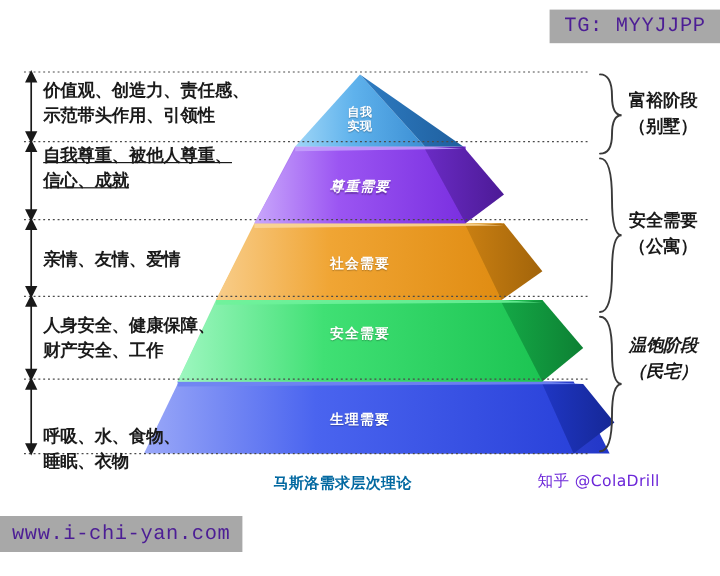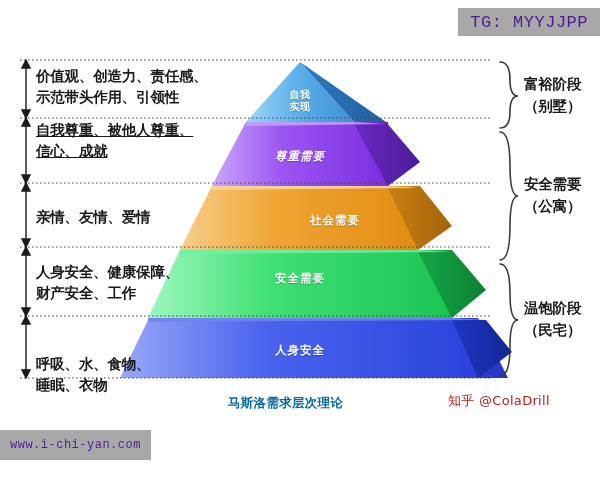--- a/index.html
+++ b/index.html
@@ -25,29 +25,29 @@
     display: flex; align-items: center;
   }
   #tg-badge {
     right: 0; top: 8px;
     height: 28px; padding: 0 12px;
     font-size: 17px;
   }
   #url-badge {
     left: 0; bottom: 20px;
     height: 30px; padding: 0 10px;
-    font-size: 12px;
+    font-size: 17px;
   }
 
   
   #zhihu-watermark {
     position: absolute;
     left: 448px; top: 392px;
     font-size: 13px;
-    color: #b91c1c;
+    color: #6d28d9;
     font-family: "DejaVu Sans", sans-serif;
     white-space: nowrap;
     letter-spacing: 0.3px;
   }
 
   
   #pyramid-svg {
     position: absolute;
     left: 0; top: 0;
     width: 600px; height: 480px;
@@ -259,23 +259,23 @@
       <path d="M 500 132 Q 510 132 510 166 Q 510 196 518 196 Q 510 196 510 226 Q 510 260 500 260"></path>
       <path d="M 500 264 Q 510 264 510 294 Q 510 320 518 320 Q 510 320 510 346 Q 510 376 500 376"></path>
     </g>
   </svg>
 
   <div class="pyr-label two-line" style="left:300px; top:100px;">
     <div>自我</div>
     <div>实现</div>
   </div>
   <div class="pyr-label" style="left:300px; top:156px;font-style:italic;">尊重需要</div>
-  <div class="pyr-label" style="left:300px; top:220px;margin-left:35px;">社会需要</div>
+  <div class="pyr-label" style="left:300px; top:220px;">社会需要</div>
   <div class="pyr-label" style="left:300px; top:278px;">安全需要</div>
-  <div class="pyr-label" style="left:300px; top:350px;">人身安全</div>
+  <div class="pyr-label" style="left:300px; top:350px;">生理需要</div>
 
   <div class="desc" style="top:66px;">
     <div>价值观、创造力、责任感、</div>
     <div>示范带头作用、引领性</div>
   </div>
   <div class="desc" style="top:120px;text-decoration:underline;">
     <div>自我尊重、被他人尊重、</div>
     <div>信心、成就</div>
   </div>
   <div class="desc" style="top:262px;">
@@ -291,21 +291,21 @@
   </div>
 
   <div class="stage-label" style="top:96px;">
     <div>富裕阶段</div>
     <div>（别墅）</div>
   </div>
   <div class="stage-label" style="top:196px;">
     <div>安全需要</div>
     <div>（公寓）</div>
   </div>
-  <div class="stage-label" style="top:320px;">
+  <div class="stage-label" style="top:300px;font-style:italic;">
     <div>温饱阶段</div>
     <div>（民宅）</div>
   </div>
 
   <div id="caption">马斯洛需求层次理论</div>
 
   <div id="zhihu-watermark">知乎 @ColaDrill</div>
   <div class="badge" id="tg-badge">TG: MYYJJPP</div>
   <div class="badge" id="url-badge">www.i-chi-yan.com</div>
 

